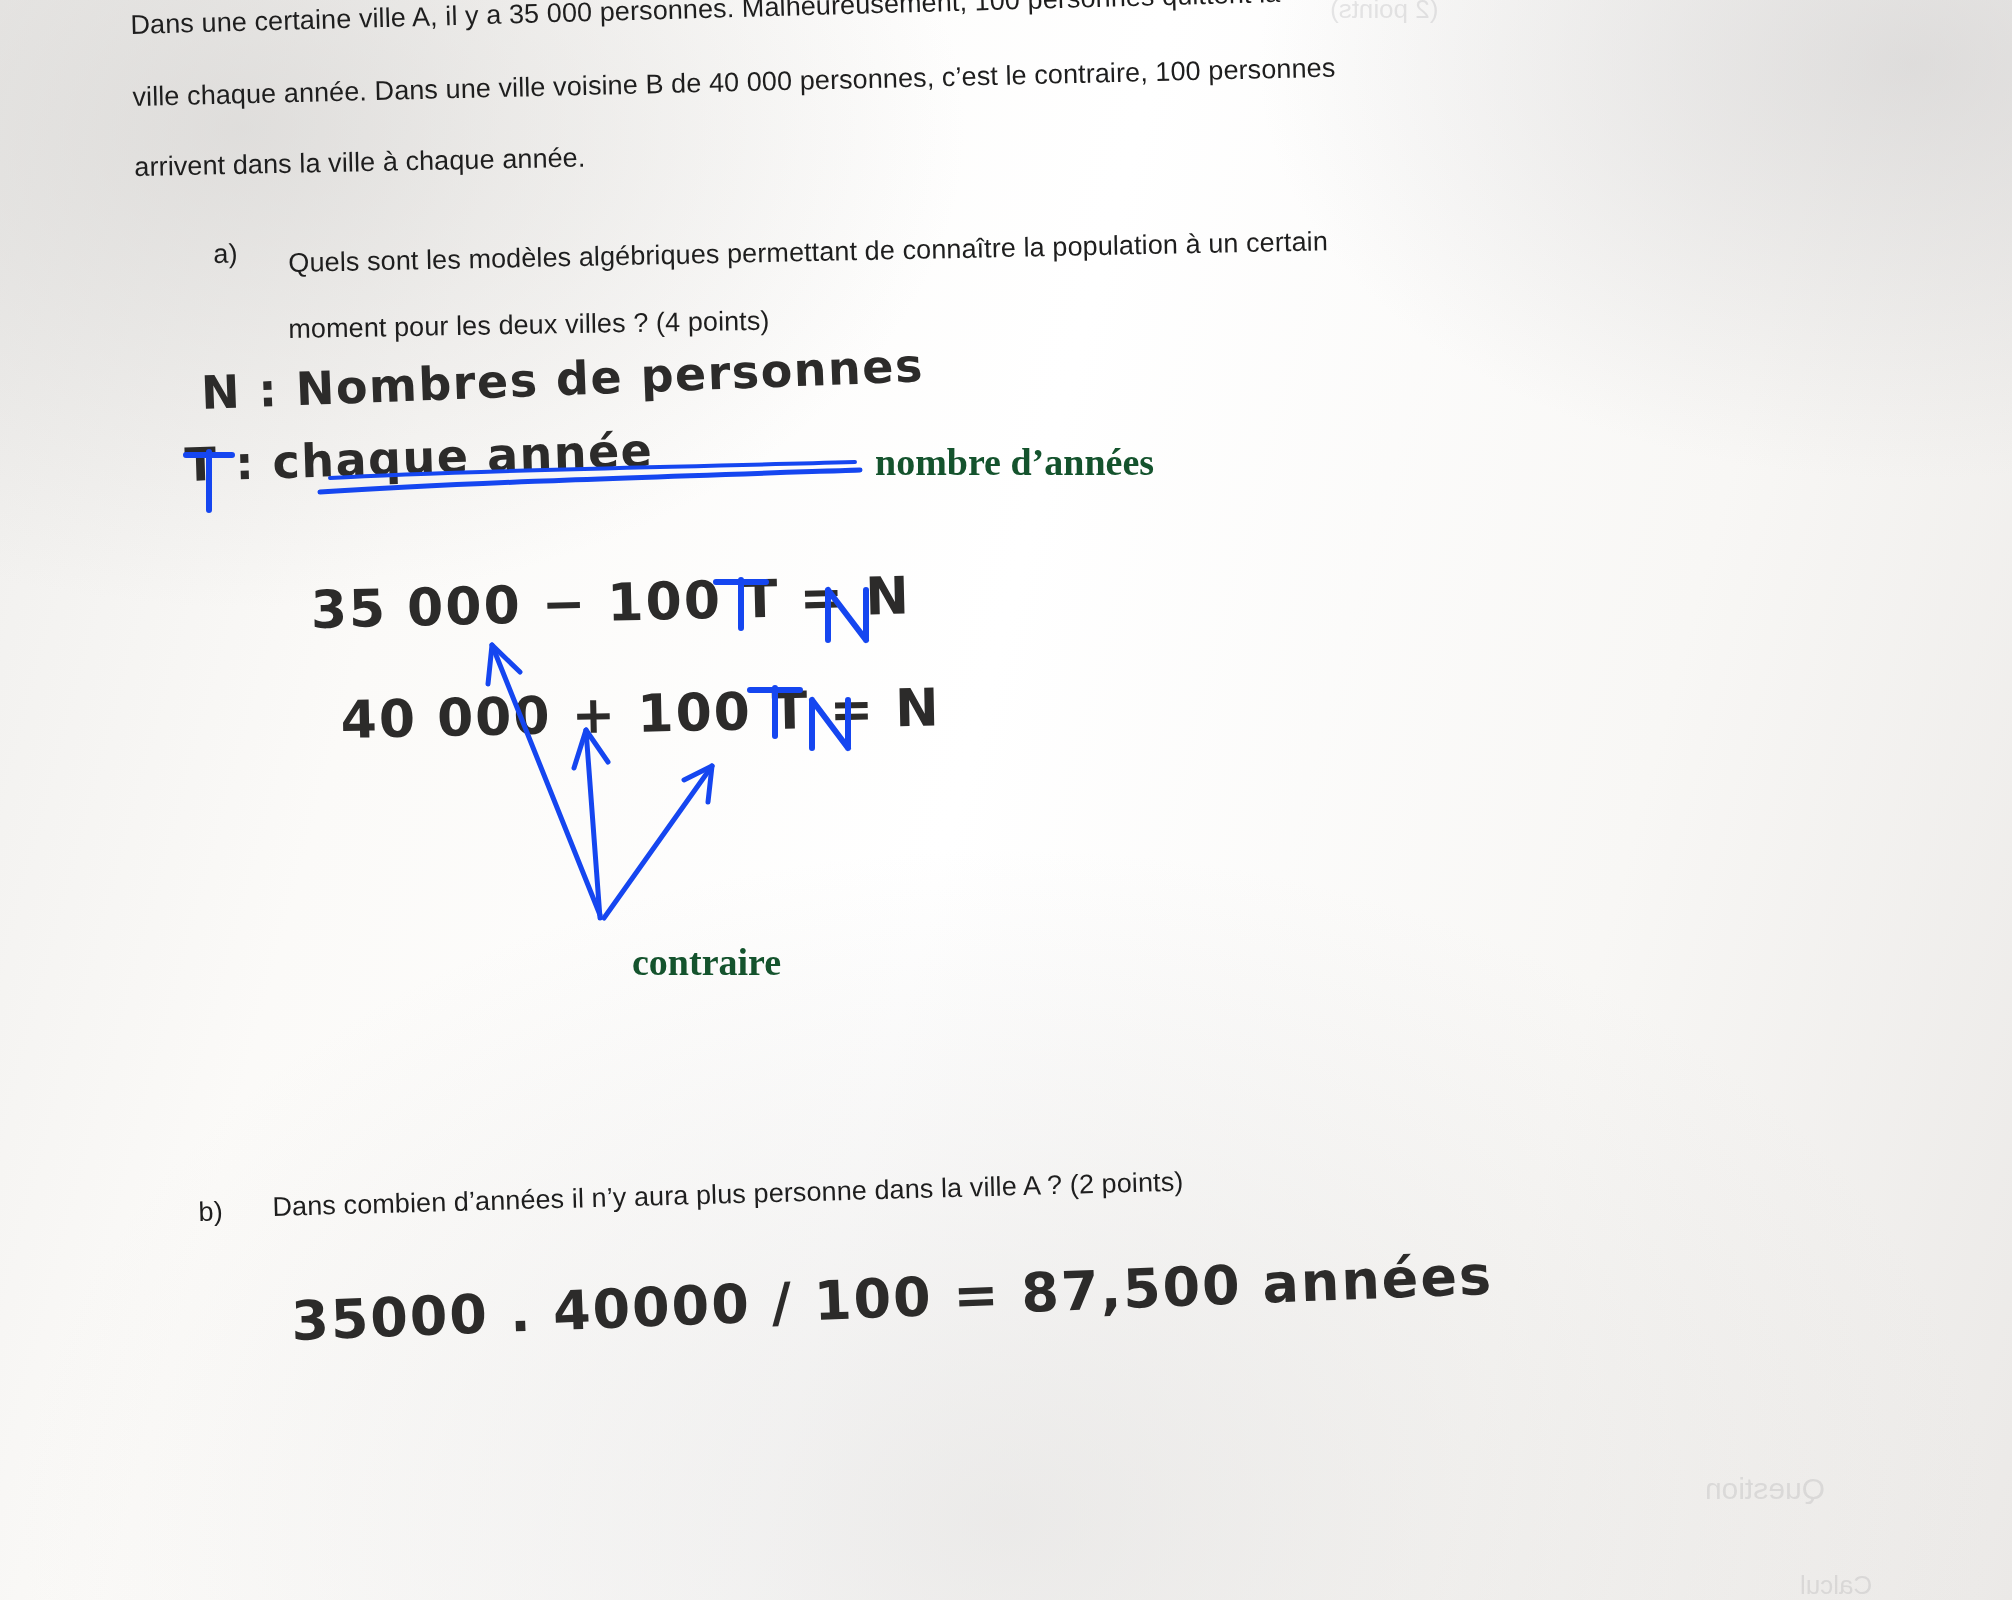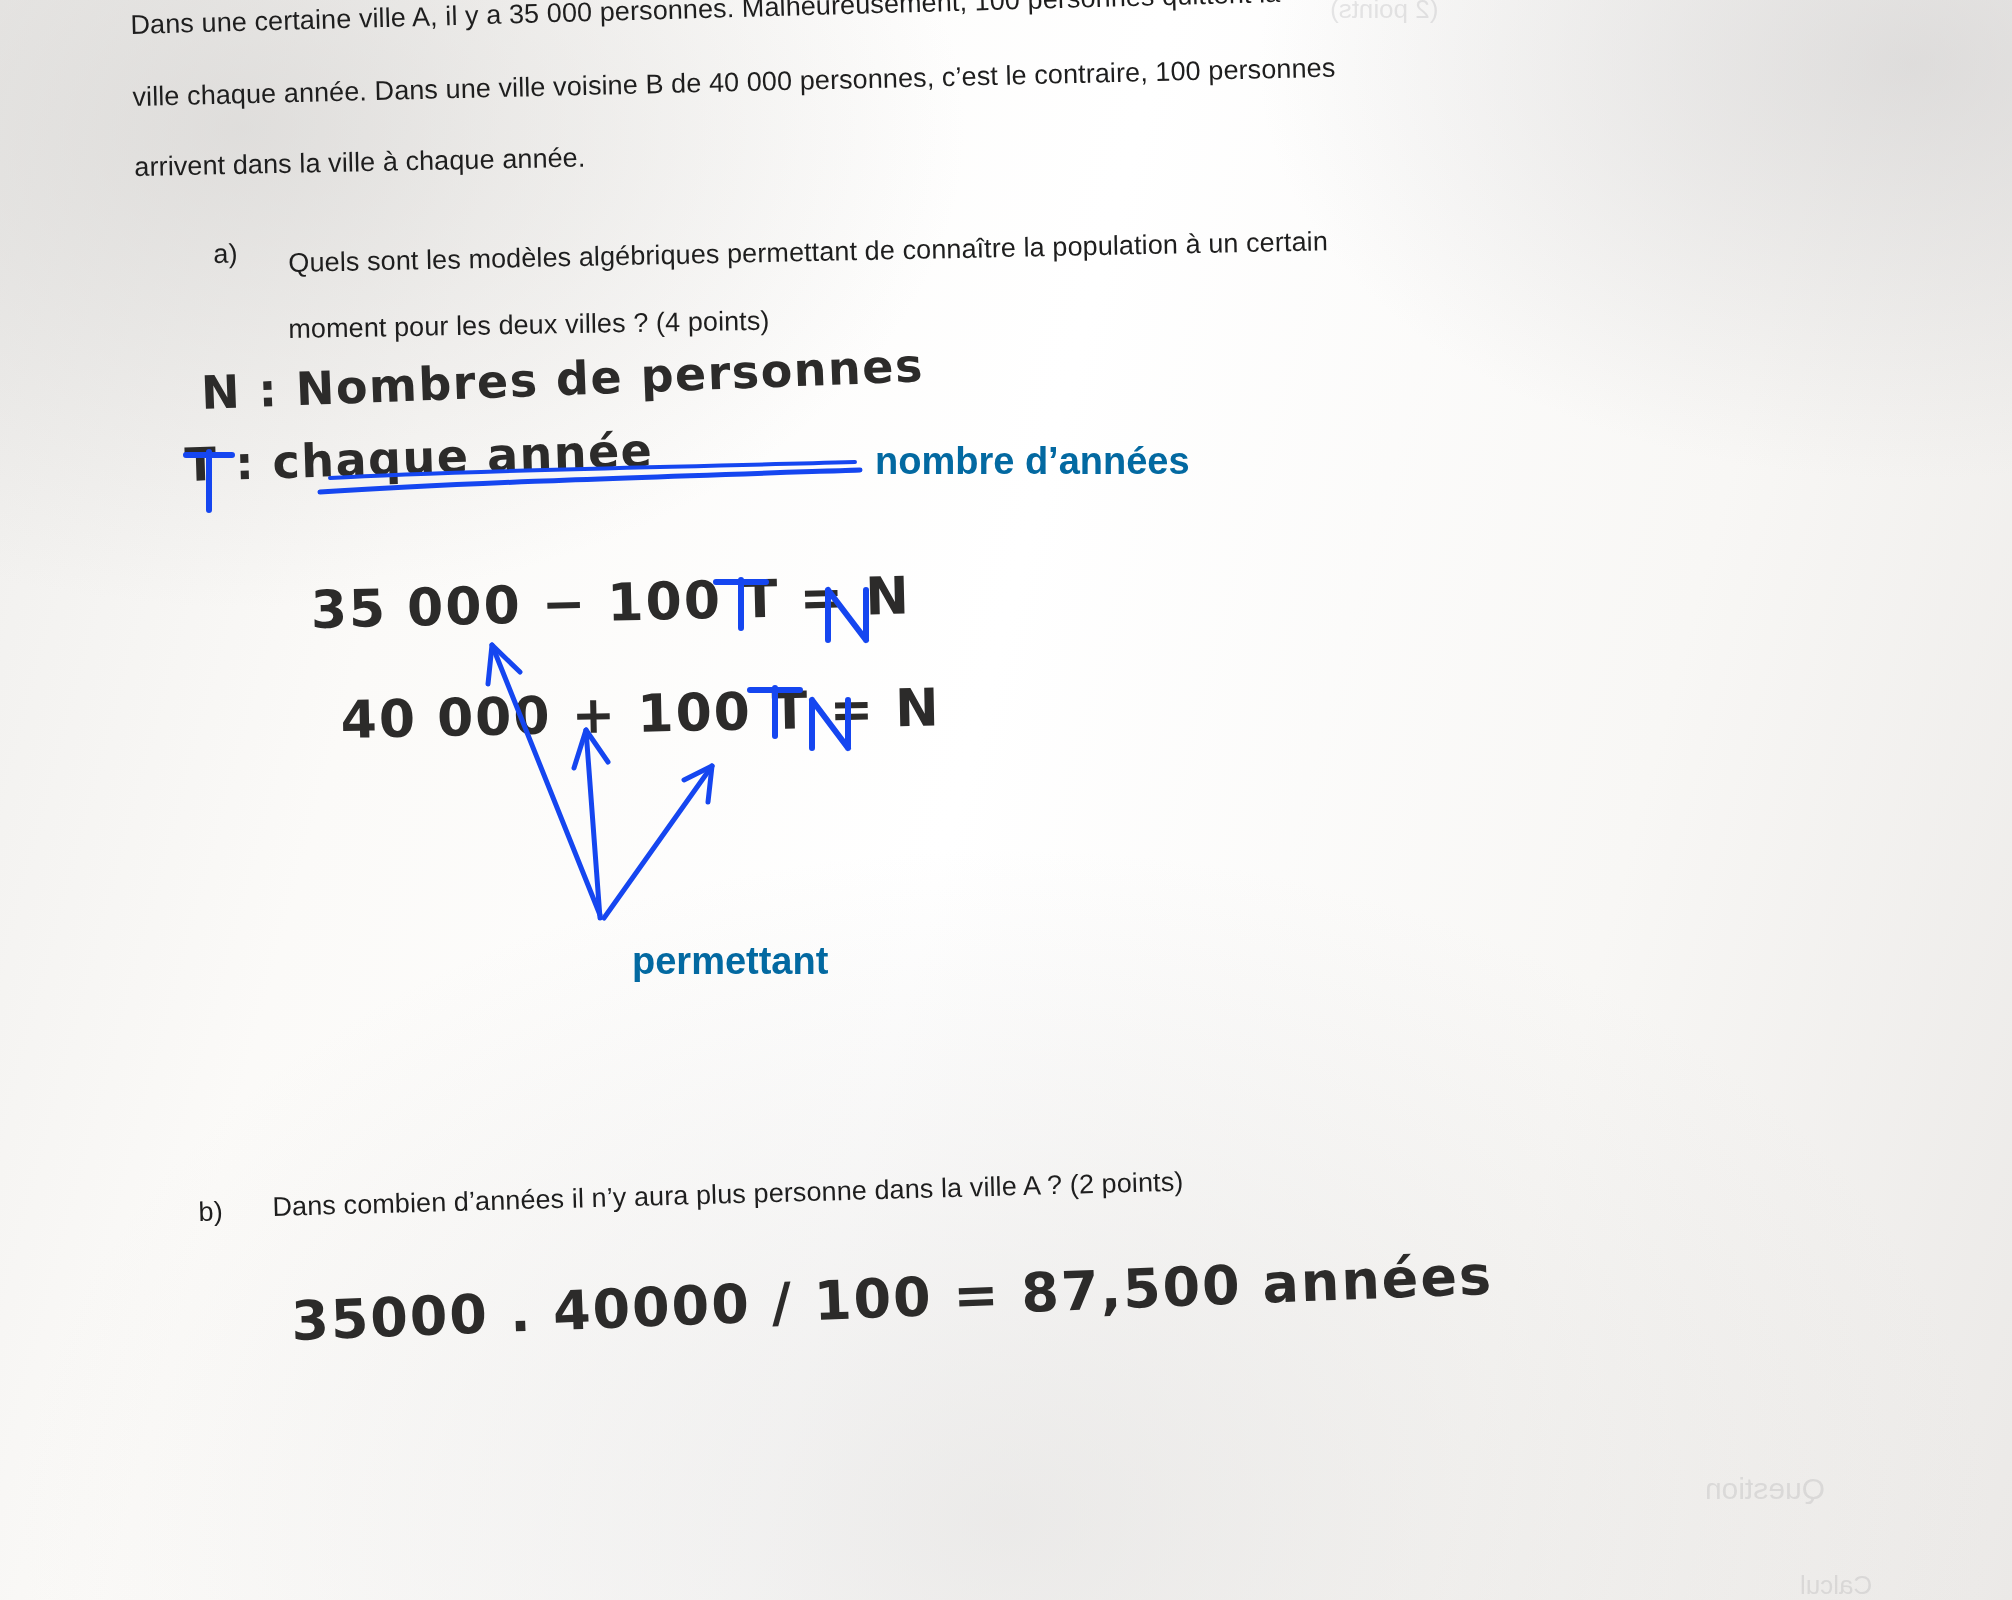--- a/index.html
+++ b/index.html
@@ -49,22 +49,22 @@
   .hand {
     position: absolute;
     color: #2c2b2a;
     font-family: "DejaVu Sans", sans-serif;
     font-weight: 600;
     white-space: nowrap;
   }
   
   .blue {
     position: absolute;
-    color: #0369a1;
-    font-family: Liberation Sans, sans-serif;
+    color: #14532d;
+    font-family: Liberation Serif, serif;
     font-weight: bold;
     white-space: pre-line;
   }
   svg.overlay {
     position: absolute;
     left: 0; top: 0;
     width: 2012px;
     height: 1600px;
     pointer-events: none;
   }
@@ -95,21 +95,21 @@
   <div class="hand" style="left:340px; top:690px; font-size:52px; transform:rotate(-1.2deg); transform-origin:left top; letter-spacing:2px;">40 000 + 100 T = N</div>
 
   <div class="printed" style="left:198px; top:1193px; transform:rotate(-1.6deg); transform-origin:left top;">b)</div>
   <div class="printed" style="left:272px; top:1188px; width:1450px; transform:rotate(-1.6deg); transform-origin:left top;">Dans combien d’années il n’y aura plus personne dans la ville A ? (2 points)</div>
 
   <div class="hand" style="left:290px; top:1290px; font-size:54px; transform:rotate(-2.2deg); transform-origin:left top; letter-spacing:2px;">35000 . 40000 / 100 = 87,500 années</div>
 
   <div class="blue" style="left:875px; top:440px; font-size:38px;">nombre d’années</div>
 
 
-  <div class="blue" style="left:632px; top:940px; font-size:38px;">permettant</div>
+  <div class="blue" style="left:632px; top:940px; font-size:38px;">contraire</div>
 
 
   <svg class="overlay" viewBox="0 0 2012 1600">
 
     <path d="M320 492 C 460 483, 620 478, 860 470" stroke="#1546f0" stroke-width="5" fill="none" stroke-linecap="round"></path>
     <path d="M330 478 C 470 470, 640 468, 855 462" stroke="#1546f0" stroke-width="4" fill="none" stroke-linecap="round"></path>
 
     <path d="M186 455 L 232 455 M 209 452 L 209 510" stroke="#1546f0" stroke-width="6" fill="none" stroke-linecap="round"></path>
 
     <path d="M716 582 L 766 582 M 741 580 L 741 628" stroke="#1546f0" stroke-width="6" fill="none" stroke-linecap="round"></path>

